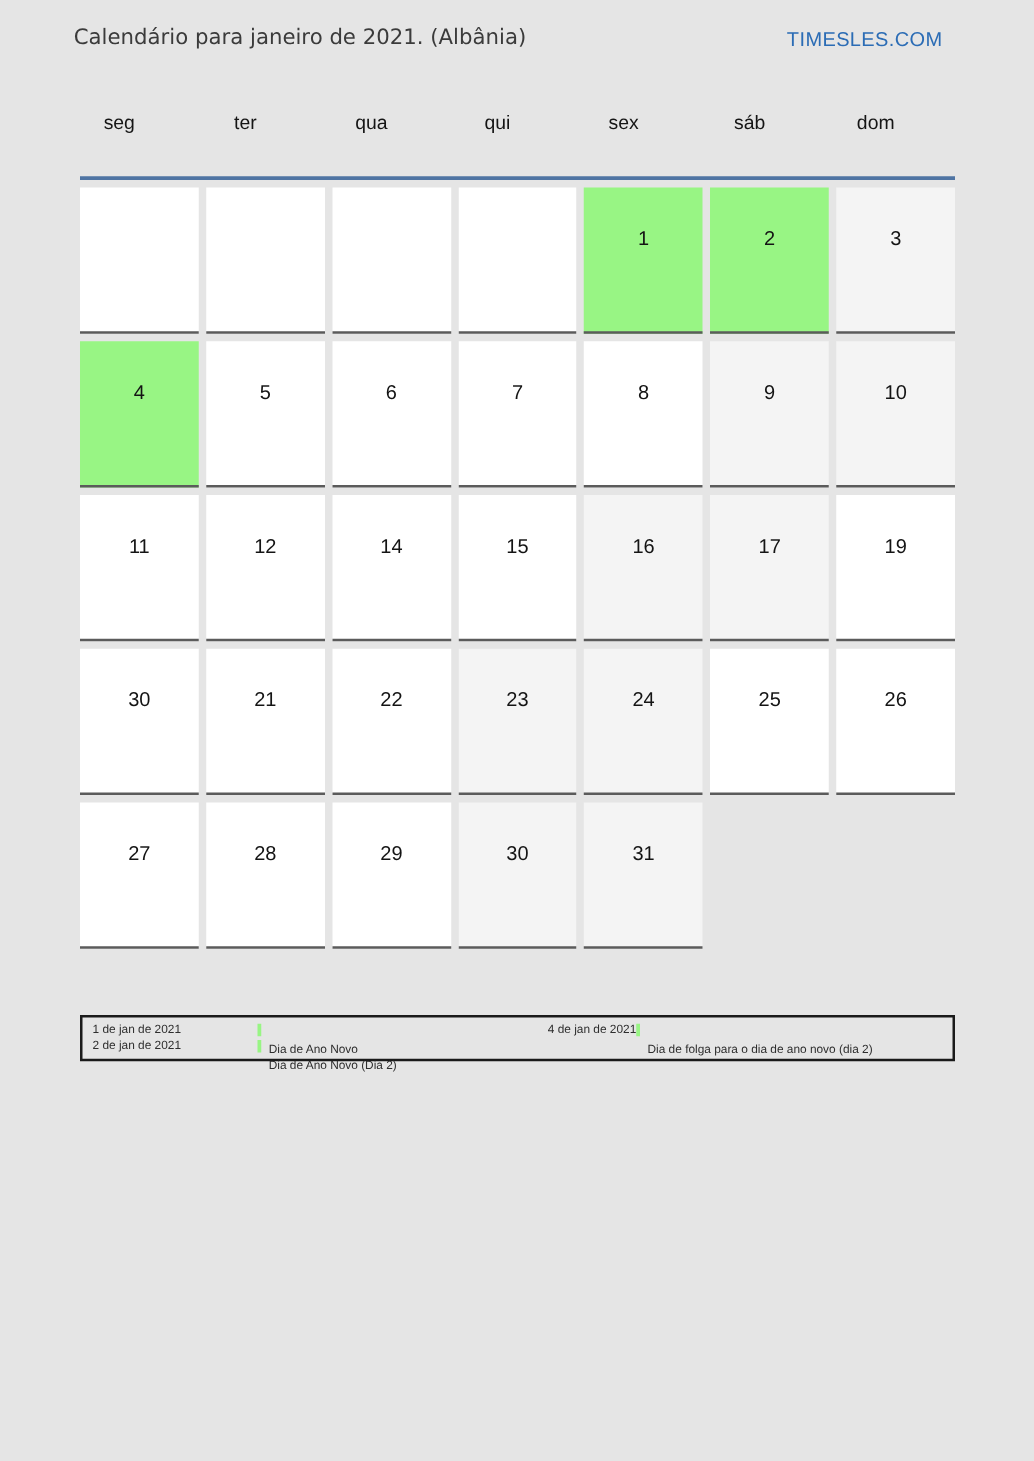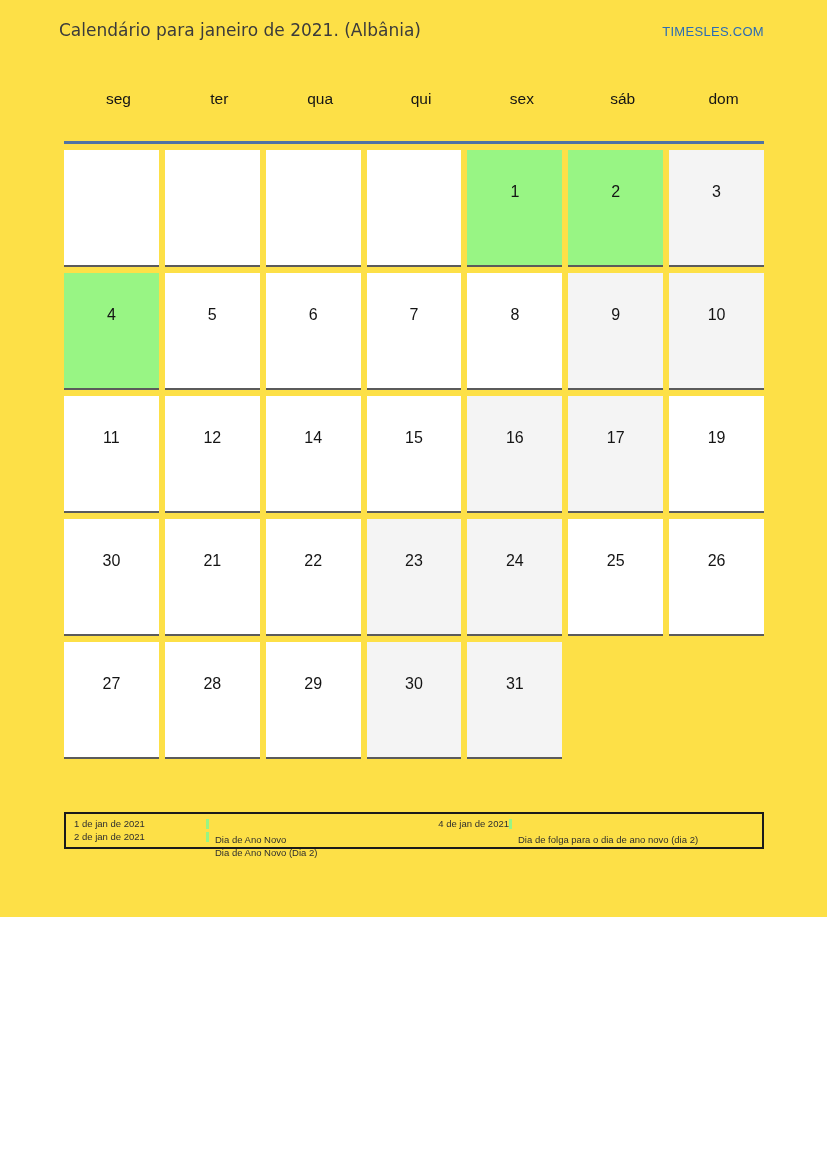--- a/index.html
+++ b/index.html
@@ -1,45 +1,45 @@
 <!DOCTYPE html>
 <html><head>
 <meta charset="utf-8">
 <style>
   * { margin: 0; padding: 0; box-sizing: border-box; }
   html, body { background: #ffffff; }
   .page {
     position: relative;
     width: 827px;
-    height: 917px;
-    background: #fde047;
+    height: 1169px;
+    background: #e5e5e5;
     font-family: "Liberation Sans", sans-serif;
     overflow: hidden;
   }
   .title {
     position: absolute;
     left: 59px;
     top: 20px;
     font-family: "DejaVu Sans", sans-serif;
     font-size: 17px;
     color: #3b3b3b;
   }
   .site-link {
     position: absolute;
-    right: 63px;
+    right: 73px;
     top: 24px;
-    font-size: 13px;
+    font-size: 16px;
     color: #2b6cb5;
     text-decoration: none;
     letter-spacing: 0.3px;
     cursor: pointer;
   }
   .weekday-row {
     position: absolute;
-    left: 71px;
+    left: 48px;
     top: 90px;
     width: 700px;
     display: grid;
     grid-template-columns: repeat(7, 1fr);
     column-gap: 6px;
   }
   .weekday {
     text-align: center;
     font-size: 15.5px;
     color: #151515;

